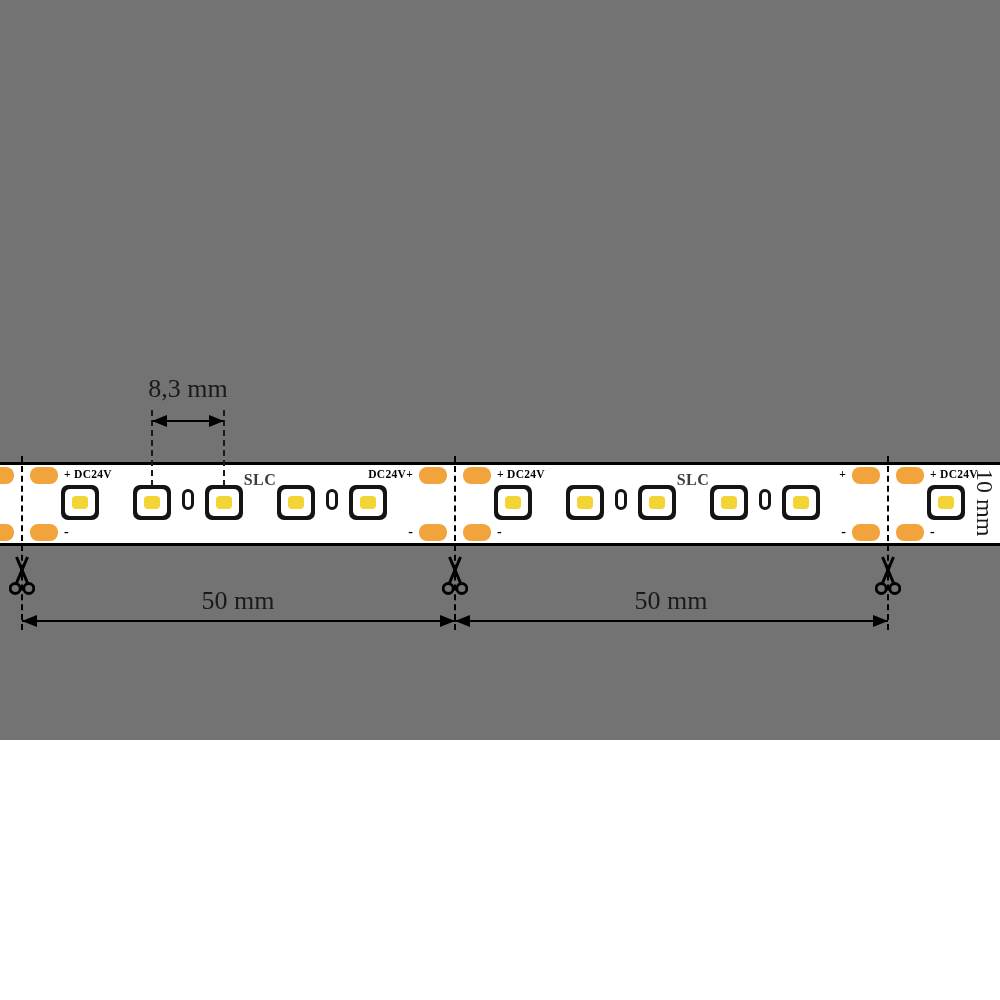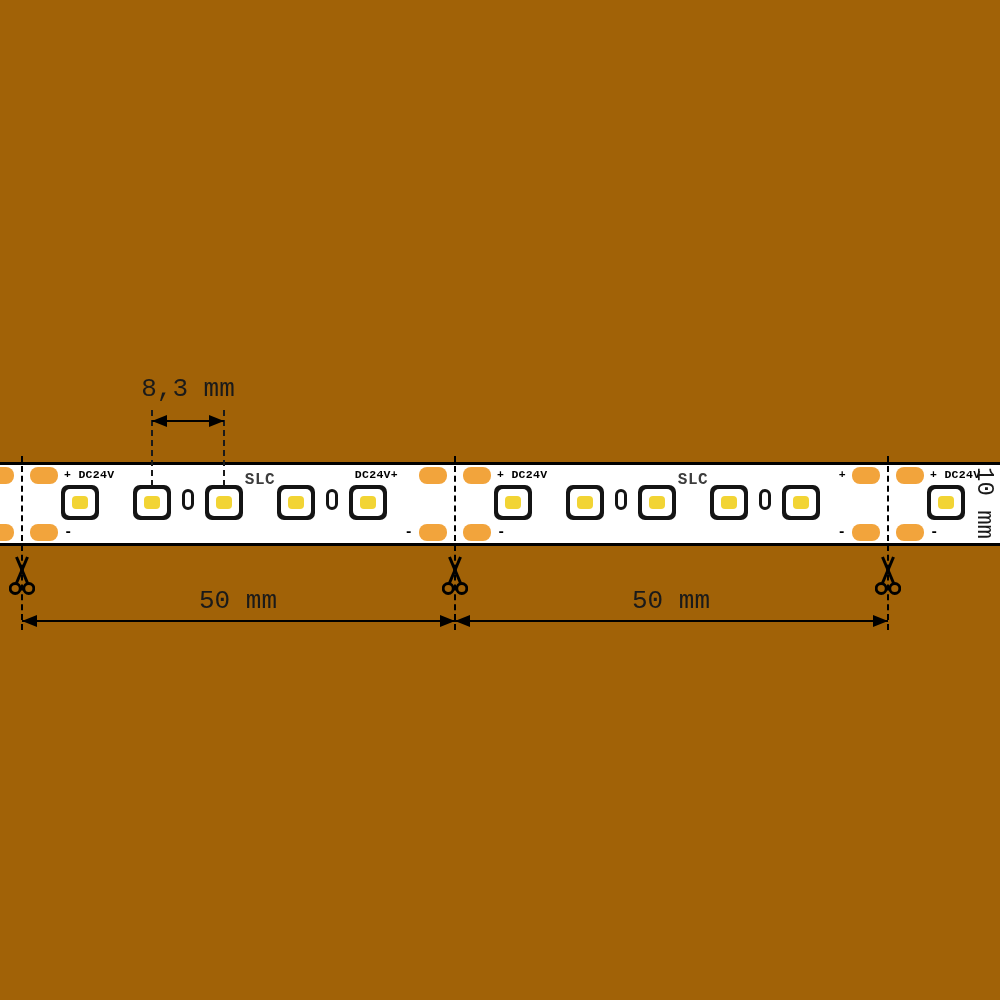--- a/index.html
+++ b/index.html
@@ -1,18 +1,18 @@
 <!DOCTYPE html>
 <html><head>
 <meta charset="utf-8">
 <style>
   html,body{margin:0;padding:0;background:#fff;}
   .canvas{
-    position:relative;width:1000px;height:1000px;background:#a16207;
-    overflow:hidden;font-family:Liberation Mono, monospace;color:#000;
+    position:relative;width:1000px;height:740px;background:#737373;
+    overflow:hidden;font-family:Liberation Serif, serif;color:#000;
   }
   
   .strip{
     position:absolute;left:0;top:462px;width:1000px;height:84px;
     background:#fff;border-top:3px solid #000;border-bottom:3px solid #000;
     box-sizing:border-box;z-index:1;
   }
   
   .pad{position:absolute;width:28px;height:17px;border-radius:8px;z-index:3;}
   
@@ -137,21 +137,21 @@
         <div class="resistor" style="left: 326px;"></div>
         <div class="resistor" style="left: 615px;"></div>
         <div class="resistor" style="left: 759px;"></div>
         <div class="brand" style="left: 243px;">SLC</div>
         <div class="brand" style="left: 676px;">SLC</div>
       </div>
 
     <span class="pad-label-top" style="left:64px;">+ DC24V</span>
     <span class="pad-label-bottom" style="left:64px;">-</span>
 
-    <span class="pad-label-top" style="right:602px;">DC24V+</span>
+    <span class="pad-label-top" style="right:587px;">DC24V+</span>
     <span class="pad-label-bottom" style="right:587px;">-</span>
     <span class="pad-label-top" style="left:497px;">+ DC24V</span>
     <span class="pad-label-bottom" style="left:497px;">-</span>
 
     <span class="pad-label-top" style="right:154px;">+</span>
     <span class="pad-label-bottom" style="right:154px;">-</span>
     <span class="pad-label-top" style="left:930px;">+ DC24V</span>
     <span class="pad-label-bottom" style="left:930px;">-</span>
   </div>
 

